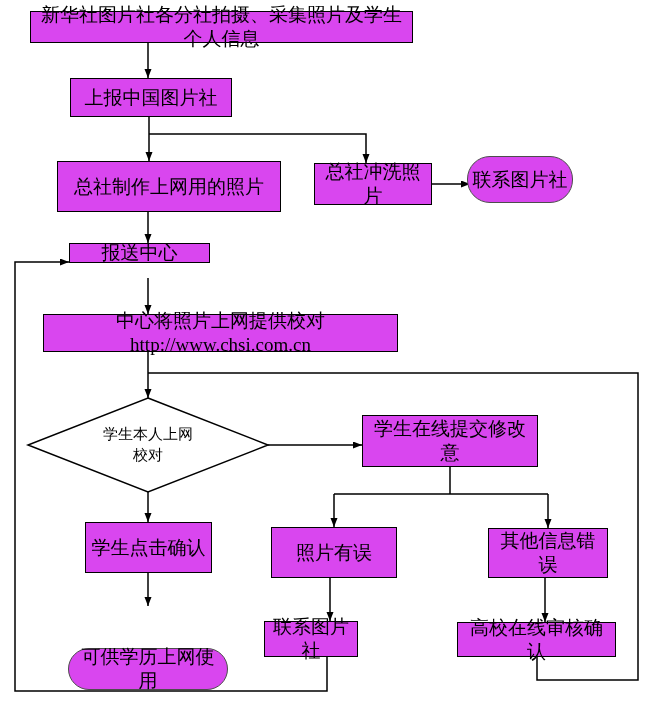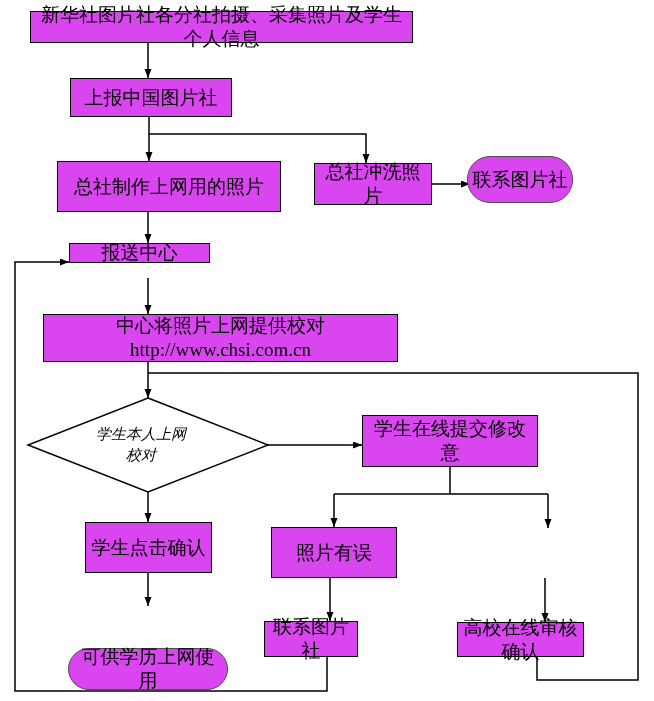--- a/index.html
+++ b/index.html
@@ -68,33 +68,34 @@
   <div class="node rect" style="left:70px;top:78px;width:162px;height:39px;">上报中国图片社</div>
 
   <div class="node rect" style="left:57px;top:161px;width:224px;height:51px;">总社制作上网用的照片</div>
 
   <div class="node rect" style="left:314px;top:163px;width:118px;height:42px;">总社冲洗照片</div>
 
   <div class="node terminal" style="left:467px;top:156px;width:106px;height:47px;border-radius:23px;">联系图片社</div>
 
   <div class="node rect" style="left:69px;top:243px;width:141px;height:19px;font-family:Liberation Serif, serif;">报送中心</div>
 
-  <div class="node rect" style="left:43px;top:314px;width:355px;height:48px;text-align:center;">中心将照片上网提供校对 http://www.chsi.com.cn</div>
+  <div class="node rect" style="left:43px;top:314px;width:355px;height:38px;text-align:center;">中心将照片上网提供校对 http://www.chsi.com.cn</div>
 
-  <div class="diamond-label" style="left:141px;top:445px;font-style:italic;">
+  <div class="diamond-label" style="left:148px;top:445px;">
     <div>学生本人上网</div>
     <div>校对</div>
   </div>
 
   <div class="node rect" style="left:85px;top:522px;width:127px;height:51px;">学生点击确认</div>
 
   <div class="node rect" style="left:362px;top:415px;width:176px;height:52px;">学生在线提交修改意</div>
 
   <div class="node terminal" style="left:68px;top:606px;width:160px;height:42px;border-radius:27px;margin-top:42px;">可供学历上网使用</div>
 
   <div class="node rect" style="left:271px;top:527px;width:126px;height:51px;">照片有误</div>
 
   <div class="node rect" style="left:264px;top:621px;width:94px;height:36px;">联系图片社</div>
 
+  <div class="node rect" style="left:488px;top:528px;width:120px;height:50px;">其他信息错误</div>
 
-  <div class="node rect" style="left:457px;top:622px;width:127px;height:35px;">高校在线审核确认</div>
+  <div class="node rect" style="left:457px;top:622px;width:159px;height:35px;">高校在线审核确认</div>
 
 </div>
 
 </body></html>

